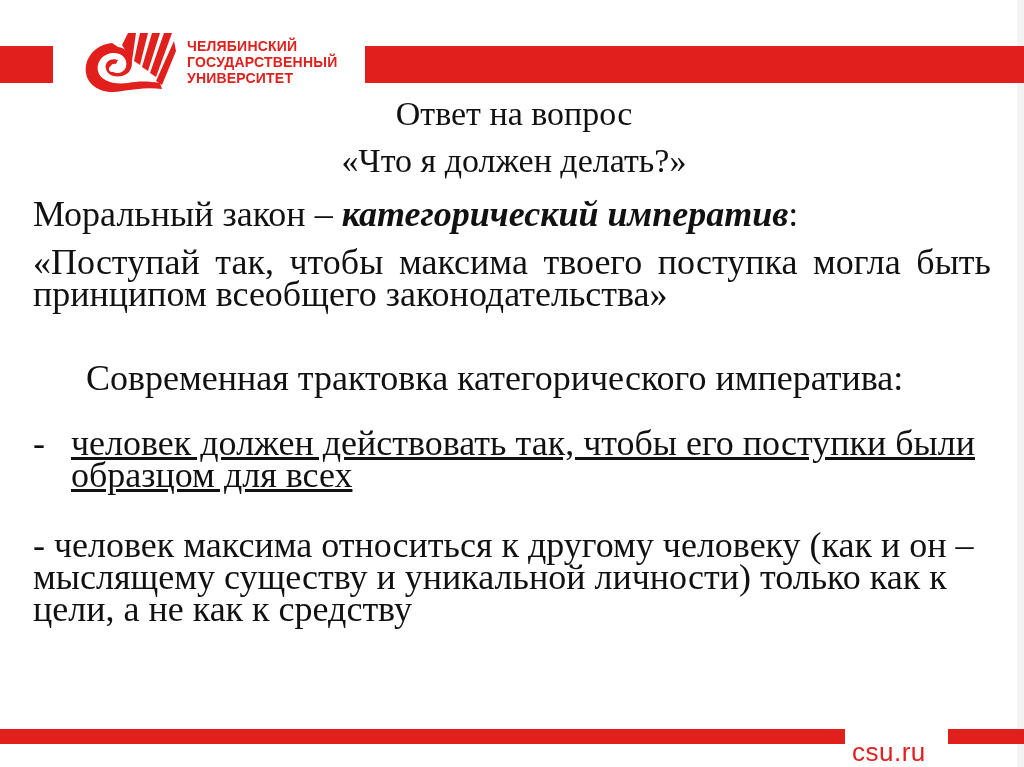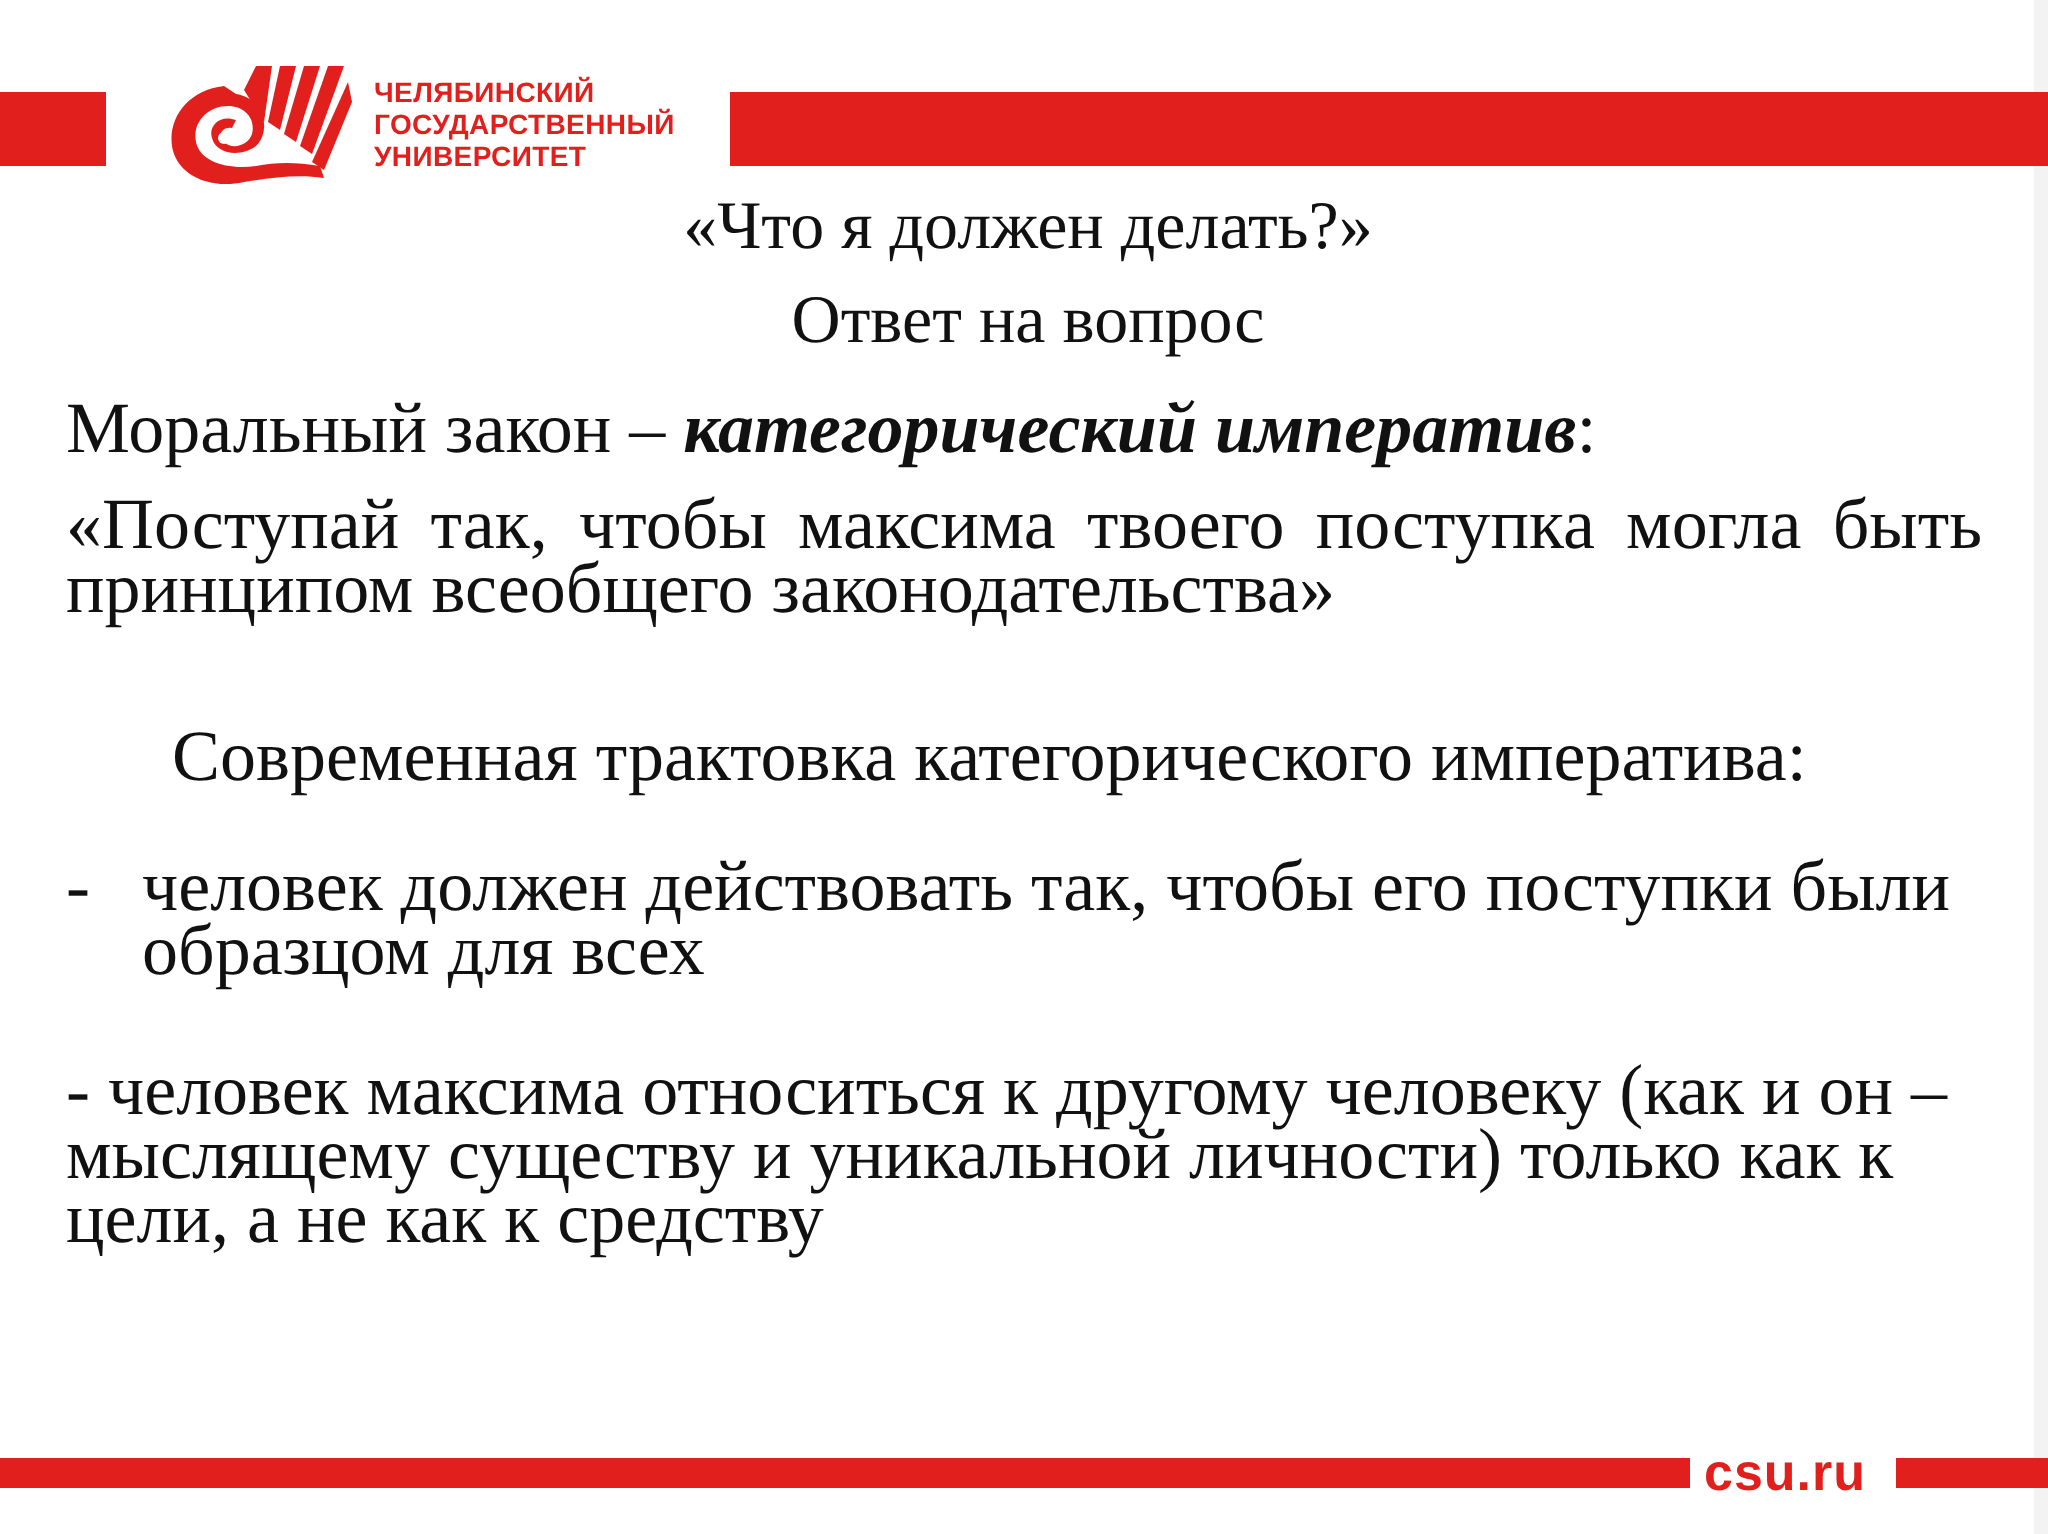--- a/index.html
+++ b/index.html
@@ -18,41 +18,41 @@
 
   .logo-mark { position:absolute; left:82px; top:31px; width:96px; height:64px; }
   .logo-text {
     position:absolute; left:187px; top:38px;
     font-family:"Liberation Sans", sans-serif; font-weight:bold;
     font-size:14px; line-height:16px; color:#e11f1c; letter-spacing:0.2px;
   }
   .logo-text div { white-space:nowrap; }
 
   .site-link {
-    position:absolute; left:852px; top:721px;
-    font-family:"Liberation Sans", sans-serif; font-weight:bold;
+    position:absolute; left:852px; top:737px;
+    font-family:"Liberation Sans", sans-serif; font-weight:normal;
     font-size:26px; line-height:30px; color:#e11f1c; letter-spacing:0.5px;
   }
 
   .title {
     position:absolute; left:0; width:1024px; top:90px;
     text-align:center; font-size:34px; line-height:47px; color:#111;
     padding-left:4px; box-sizing:border-box;
   }
   .title div { white-space:nowrap; }
 
   .content { position:absolute; left:33px; width:958px; font-size:36px; line-height:32px; }
   #p-moral { top:198px; }
   #p-quote { top:246px; text-align:justify; text-align-last:left; }
   #p-modern { top:362px; left:86px; }
   #li-1 { top:427px; }
   #li-2 { top:529px; }
   .bullet-row { display:flex; }
   .bullet-dash { width:38px; flex:none; }
-  .bullet-text { flex:1; }
+  .bullet-text { flex:1;text-decoration:underline; }
   .em { font-weight:bold; font-style:italic; }
 </style>
 </head>
 <body>
 
 <div class="edge"></div>
 
 <div class="bar" id="bar-top-left"></div>
 <div class="bar" id="bar-top-right"></div>
 
@@ -70,22 +70,22 @@
   <circle cx="30" cy="38" r="3" fill="#ffffff"></circle>
 </svg>
 
 <div class="logo-text">
   <div>ЧЕЛЯБИНСКИЙ</div>
   <div>ГОСУДАРСТВЕННЫЙ</div>
   <div>УНИВЕРСИТЕТ</div>
 </div>
 
 <div class="title">
+  <div>Ответ на вопрос</div>
   <div>«Что я должен делать?»</div>
-  <div>Ответ на вопрос</div>
 </div>
 
 <div class="content" id="p-moral">
   <span>Моральный закон – </span><span class="em">категорический императив</span><span>:</span>
 </div>
 
 <div class="content" id="p-quote">«Поступай так, чтобы максима твоего поступка могла быть принципом всеобщего законодательства»</div>
 
 <div class="content" id="p-modern">Современная трактовка категорического императива:</div>
 

